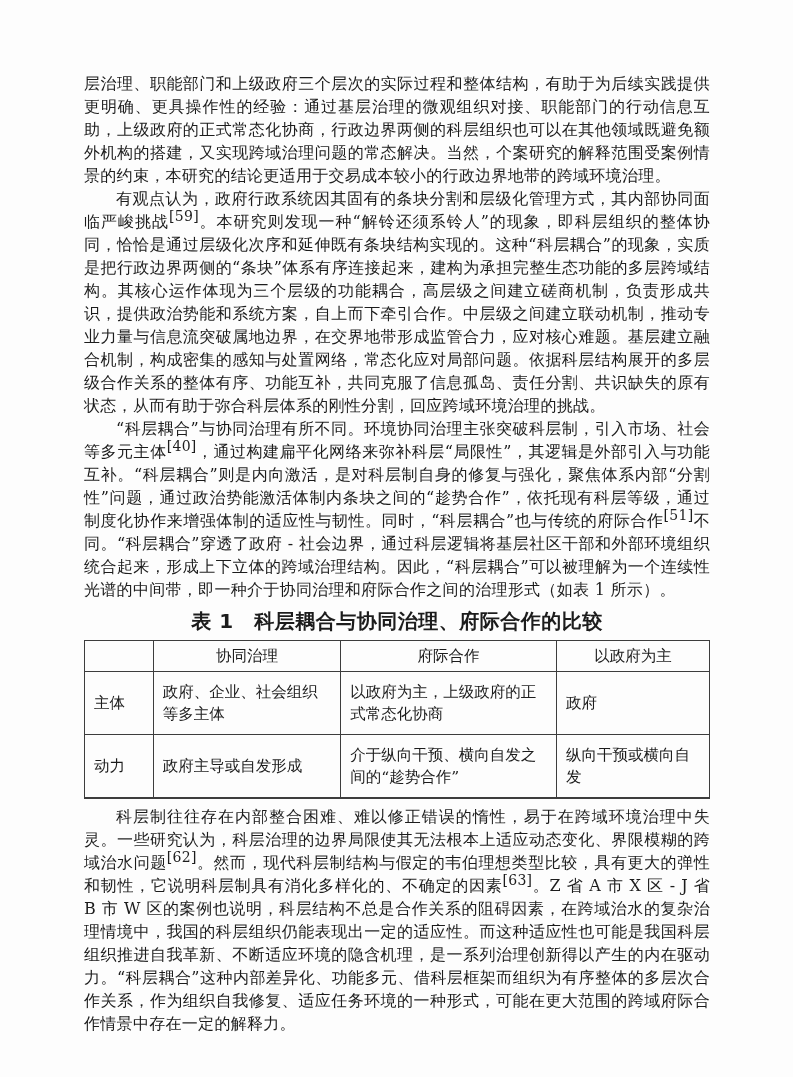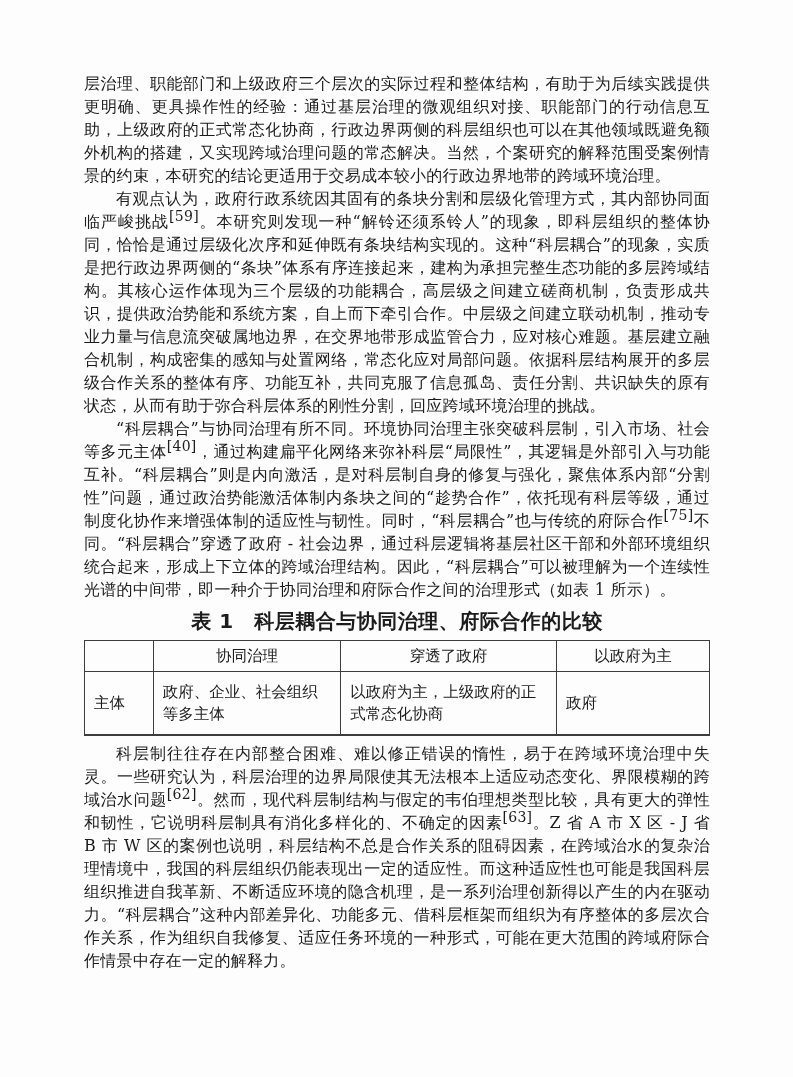--- a/index.html
+++ b/index.html
@@ -61,46 +61,52 @@
 </style>
 </head>
 <body>
 
 <div class="page">
   <div class="content">
 
     <div id="paras-before">
         <p class="para">层治理、职能部门和上级政府三个层次的实际过程和整体结构，有助于为后续实践提供更明确、更具操作性的经验：通过基层治理的微观组织对接、职能部门的行动信息互助，上级政府的正式常态化协商，行政边界两侧的科层组织也可以在其他领域既避免额外机构的搭建，又实现跨域治理问题的常态解决。当然，个案研究的解释范围受案例情景的约束，本研究的结论更适用于交易成本较小的行政边界地带的跨域环境治理。</p>
         <p class="para indent">有观点认为，政府行政系统因其固有的条块分割和层级化管理方式，其内部协同面临严峻挑战<sup class="fnref">[59]</sup>。本研究则发现一种“解铃还须系铃人”的现象，即科层组织的整体协同，恰恰是通过层级化次序和延伸既有条块结构实现的。这种“科层耦合”的现象，实质是把行政边界两侧的“条块”体系有序连接起来，建构为承担完整生态功能的多层跨域结构。其核心运作体现为三个层级的功能耦合，高层级之间建立磋商机制，负责形成共识，提供政治势能和系统方案，自上而下牵引合作。中层级之间建立联动机制，推动专业力量与信息流突破属地边界，在交界地带形成监管合力，应对核心难题。基层建立融合机制，构成密集的感知与处置网络，常态化应对局部问题。依据科层结构展开的多层级合作关系的整体有序、功能互补，共同克服了信息孤岛、责任分割、共识缺失的原有状态，从而有助于弥合科层体系的刚性分割，回应跨域环境治理的挑战。</p>
-        <p class="para indent">“科层耦合”与协同治理有所不同。环境协同治理主张突破科层制，引入市场、社会等多元主体<sup class="fnref">[40]</sup>，通过构建扁平化网络来弥补科层“局限性”，其逻辑是外部引入与功能互补。“科层耦合”则是内向激活，是对科层制自身的修复与强化，聚焦体系内部“分割性”问题，通过政治势能激活体制内条块之间的“趁势合作”，依托现有科层等级，通过制度化协作来增强体制的适应性与韧性。同时，“科层耦合”也与传统的府际合作<sup class="fnref">[75]</sup>不同。“科层耦合”穿透了政府 - 社会边界，通过科层逻辑将基层社区干部和外部环境组织统合起来，形成上下立体的跨域治理结构。因此，“科层耦合”可以被理解为一个连续性光谱的中间带，即一种介于协同治理和府际合作之间的治理形式（如表 1 所示）。</p>
+        <p class="para indent">“科层耦合”与协同治理有所不同。环境协同治理主张突破科层制，引入市场、社会等多元主体<sup class="fnref">[40]</sup>，通过构建扁平化网络来弥补科层“局限性”，其逻辑是外部引入与功能互补。“科层耦合”则是内向激活，是对科层制自身的修复与强化，聚焦体系内部“分割性”问题，通过政治势能激活体制内条块之间的“趁势合作”，依托现有科层等级，通过制度化协作来增强体制的适应性与韧性。同时，“科层耦合”也与传统的府际合作<sup class="fnref">[51]</sup>不同。“科层耦合”穿透了政府 - 社会边界，通过科层逻辑将基层社区干部和外部环境组织统合起来，形成上下立体的跨域治理结构。因此，“科层耦合”可以被理解为一个连续性光谱的中间带，即一种介于协同治理和府际合作之间的治理形式（如表 1 所示）。</p>
       </div>
 
     <div class="table-caption">表 1　科层耦合与协同治理、府际合作的比较</div>
 
     <table class="cmp">
       <colgroup>
         <col style="width:11%">
         <col style="width:30%">
         <col style="width:34.5%">
         <col style="width:24.5%">
       </colgroup>
       <thead>
         <tr id="cmp-head-row">
             <th></th>
             <th>协同治理</th>
-            <th>穿透了政府</th>
+            <th>府际合作</th>
             <th>以政府为主</th>
           </tr>
       </thead>
       <tbody id="cmp-body">
           <tr class="tall">
             <td class="rowhead">主体</td>
             <td>政府、企业、社会组织等多主体</td>
             <td>以政府为主，上级政府的正式常态化协商</td>
             <td>政府</td>
+          </tr>
+          <tr class="tall">
+            <td class="rowhead">动力</td>
+            <td>政府主导或自发形成</td>
+            <td>介于纵向干预、横向自发之间的“趁势合作”</td>
+            <td>纵向干预或横向自发</td>
           </tr>
         </tbody>
     </table>
 
     <div id="paras-after">
         <p class="para indent">科层制往往存在内部整合困难、难以修正错误的惰性，易于在跨域环境治理中失灵。一些研究认为，科层治理的边界局限使其无法根本上适应动态变化、界限模糊的跨域治水问题<sup class="fnref">[62]</sup>。然而，现代科层制结构与假定的韦伯理想类型比较，具有更大的弹性和韧性，它说明科层制具有消化多样化的、不确定的因素<sup class="fnref">[63]</sup>。Z 省 A 市 X 区 - J 省 B 市 W 区的案例也说明，科层结构不总是合作关系的阻碍因素，在跨域治水的复杂治理情境中，我国的科层组织仍能表现出一定的适应性。而这种适应性也可能是我国科层组织推进自我革新、不断适应环境的隐含机理，是一系列治理创新得以产生的内在驱动力。“科层耦合”这种内部差异化、功能多元、借科层框架而组织为有序整体的多层次合作关系，作为组织自我修复、适应任务环境的一种形式，可能在更大范围的跨域府际合作情景中存在一定的解释力。</p>
       </div>
 
   </div>
 </div>

